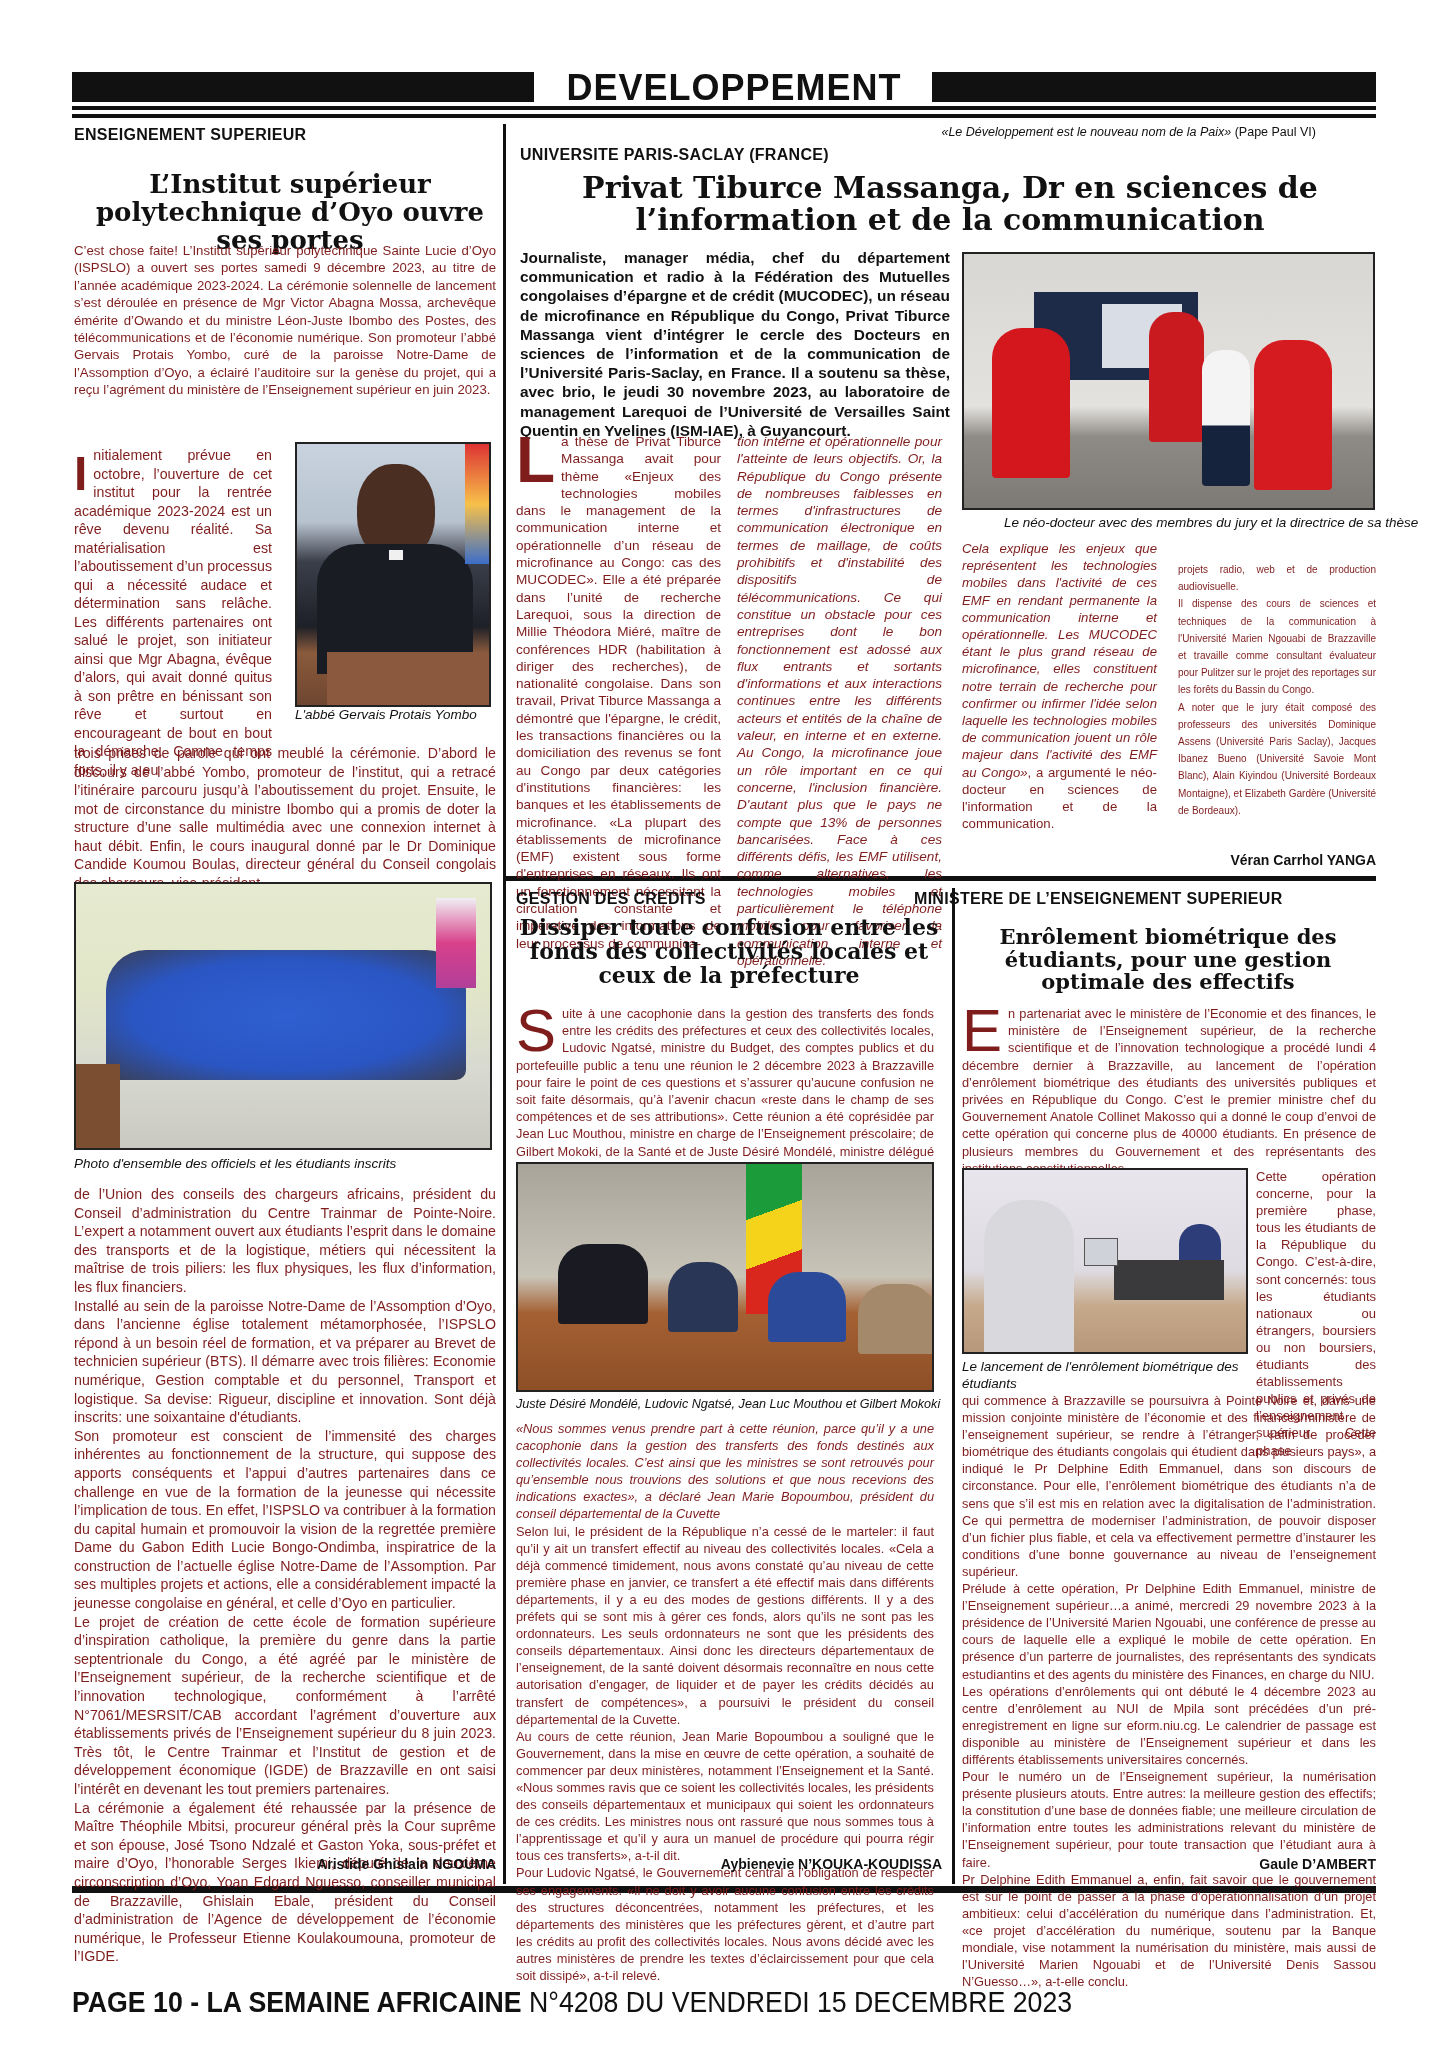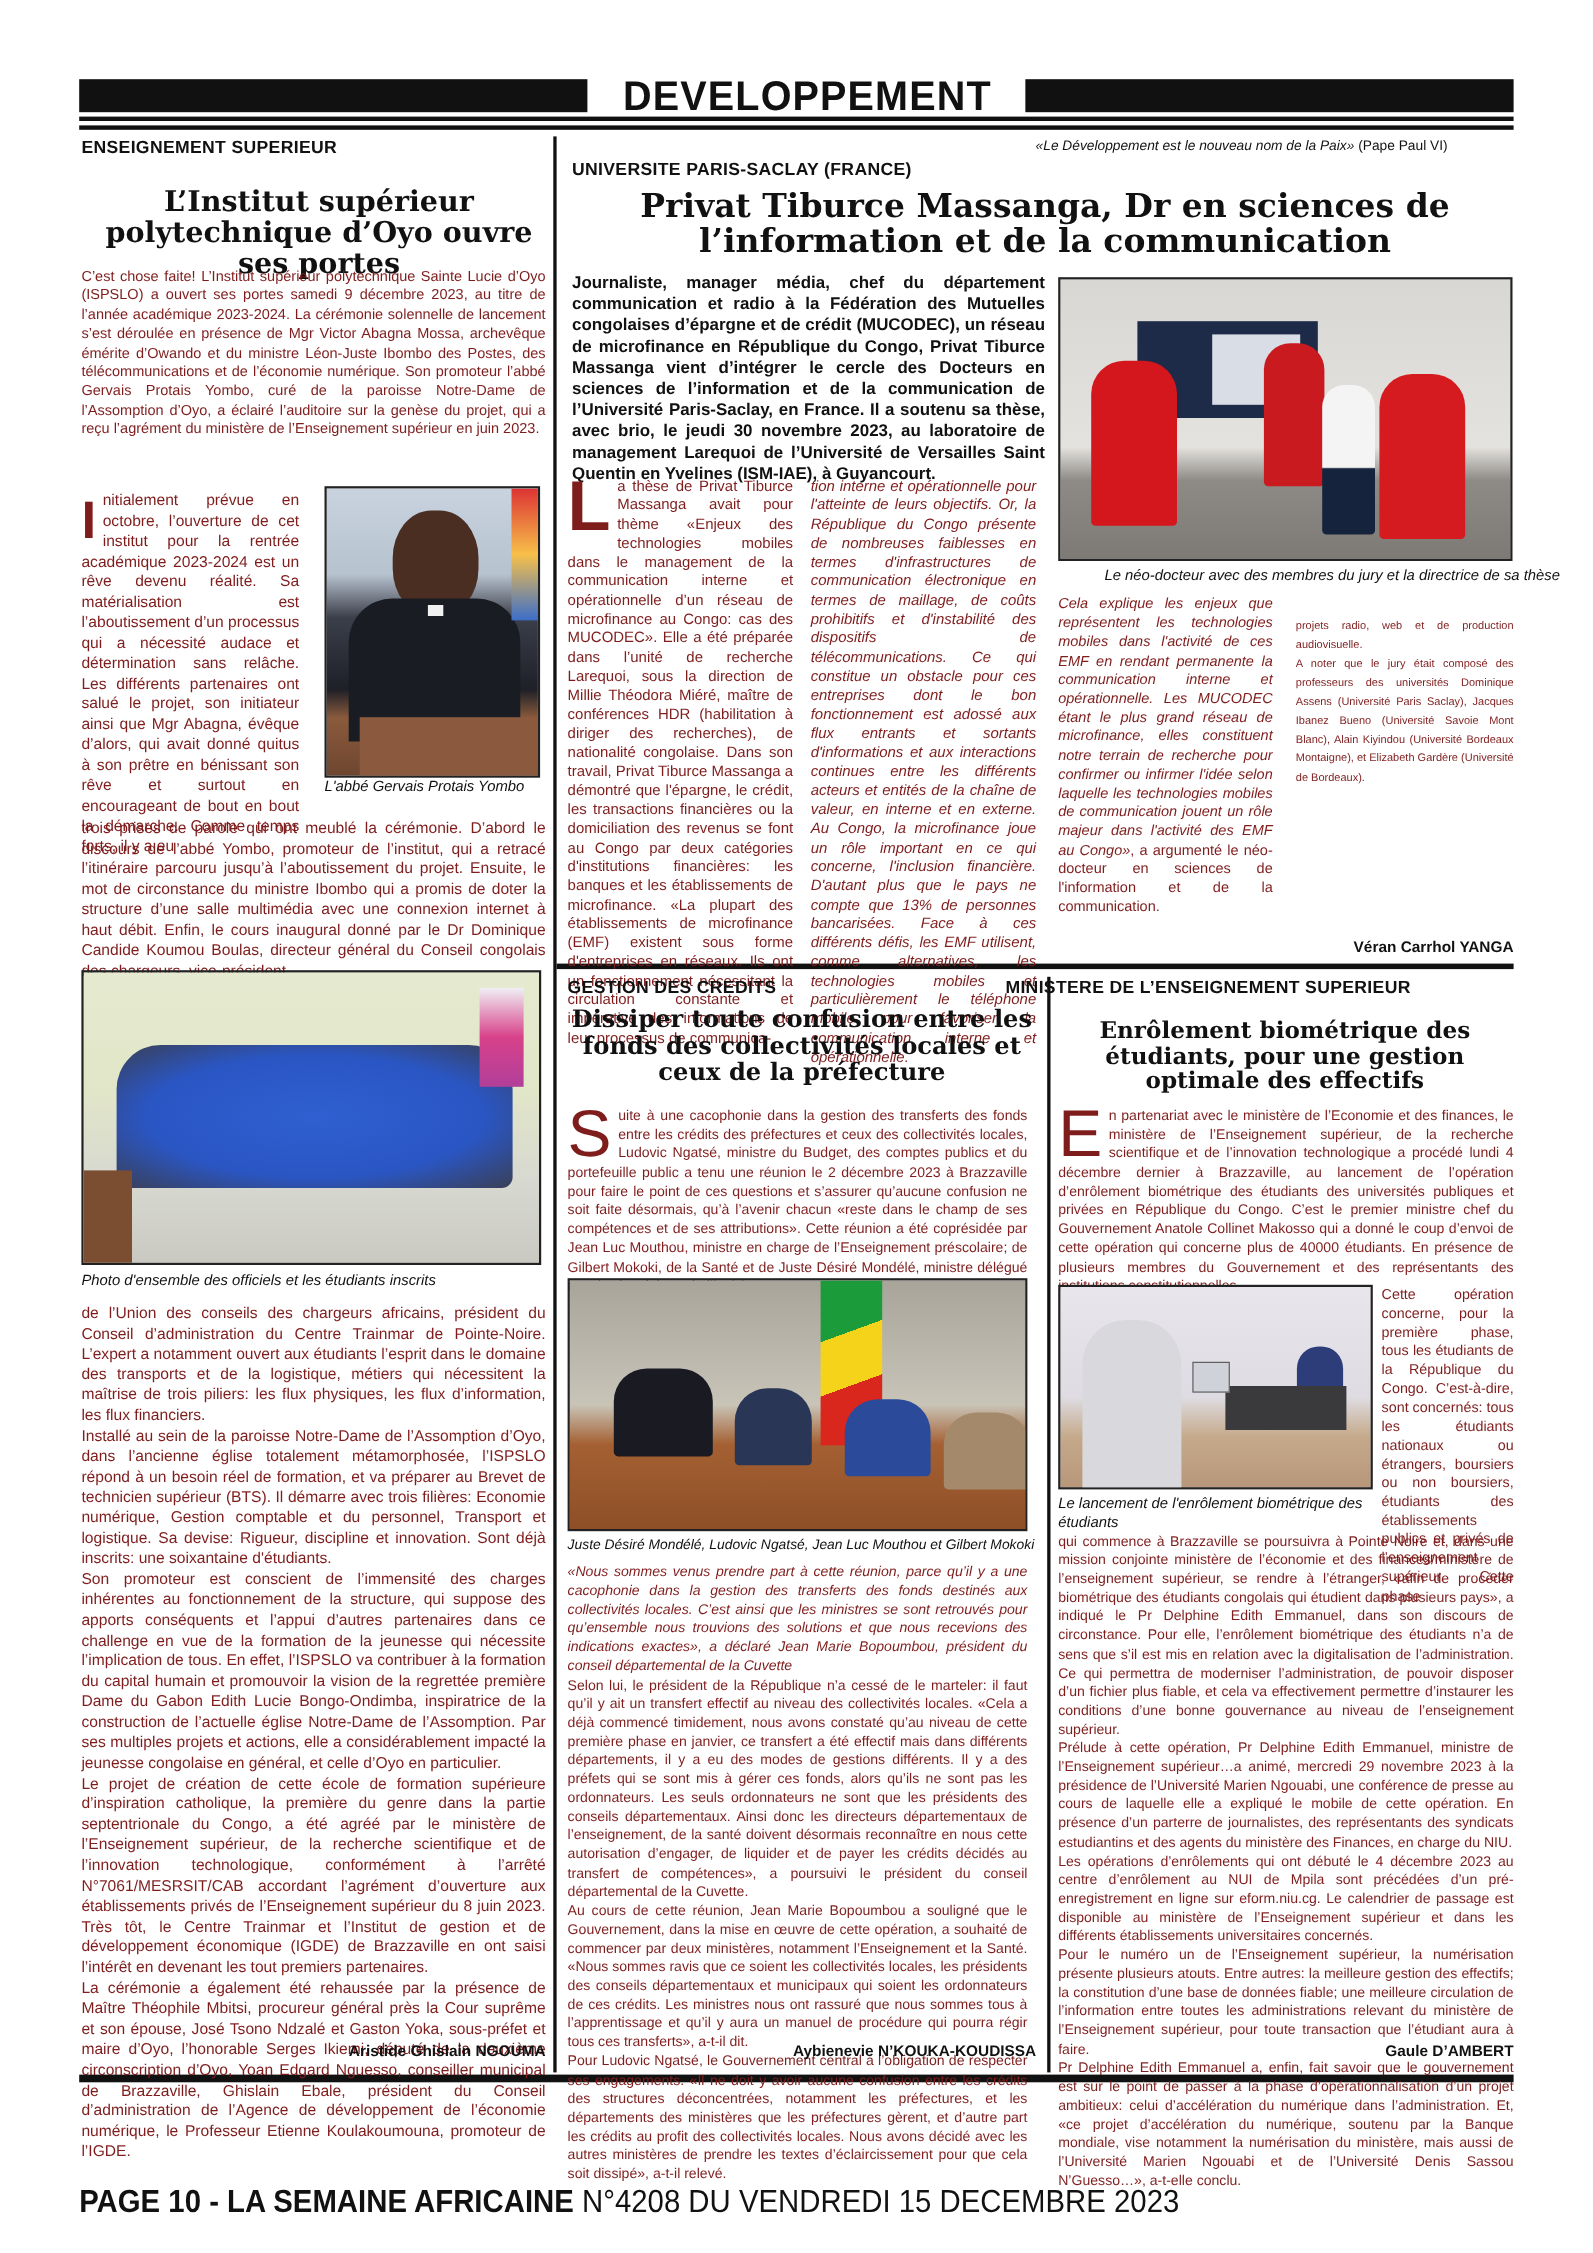--- a/index.html
+++ b/index.html
@@ -95,20 +95,21 @@
   <div style="position:absolute;left:238px;top:96px;width:48px;height:136px;border-radius:20px 20px 4px 4px;background:linear-gradient(180deg,#f4f4f4 0%,#f4f4f4 55%,#16233c 56%)"></div>
   <div style="position:absolute;left:290px;top:86px;width:78px;height:150px;border-radius:30px 30px 4px 4px;background:#d51b1f"></div>
 </div>
 <div class="cap" style="left:1004px;top:514px;width:418px">Le néo-docteur avec des membres du jury et la directrice de sa thèse</div>
 
 <div class="txt" style="left:962px;top:540px;width:195px;font-size:13.2px;line-height:17.2px">
   <i>Cela explique les enjeux que représentent les technologies mobiles dans l'activité de ces EMF en rendant permanente la communication interne et opérationnelle. Les MUCODEC étant le plus grand réseau de microfinance, elles constituent notre terrain de recherche pour confirmer ou infirmer l'idée selon laquelle les technologies mobiles de communication jouent un rôle majeur dans l'activité des EMF au Congo»</i><span>, a argumenté le néo-docteur en sciences de l'information et de la communication.</span>
 </div>
 <div class="txt" style="left:1178px;top:561px;width:198px;font-size:10px;line-height:17.2px">
   <p>projets radio, web et de production audiovisuelle.</p>
+  <p>Il dispense des cours de sciences et techniques de la communication à l'Université Marien Ngouabi de Brazzaville et travaille comme consultant évaluateur pour Pulitzer sur le projet des reportages sur les forêts du Bassin du Congo.</p>
   <p>A noter que le jury était composé des professeurs des universités Dominique Assens (Université Paris Saclay), Jacques Ibanez Bueno (Université Savoie Mont Blanc), Alain Kiyindou (Université Bordeaux Montaigne), et Elizabeth Gardère (Université de Bordeaux).</p>
 </div>
 <div class="sig" style="left:1178px;top:852px;width:198px">Véran Carrhol YANGA</div>
 
 <div class="rubric" style="left:516px;top:890px">GESTION DES CREDITS</div>
 <div class="headline" style="left:514px;top:916px;width:430px;font-size:22px">Dissiper toute confusion entre les fonds des collectivités locales et ceux de la préfecture</div>
 <div class="txt" style="left:516px;top:1005px;width:418px;font-size:12.8px;line-height:17.2px">
   <span class="drop" style="font-size:60px;line-height:48px">S</span><span>uite à une cacophonie dans la gestion des transferts des fonds entre les crédits des préfectures et ceux des collectivités locales, Ludovic Ngatsé, ministre du Budget, des comptes publics et du portefeuille public a tenu une réunion le 2 décembre 2023 à Brazzaville pour faire le point de ces questions et s’assurer qu’aucune confusion ne soit faite désormais, qu’à l’avenir chacun «reste dans le champ de ses compétences et de ses attributions». Cette réunion a été coprésidée par Jean Luc Mouthou, ministre en charge de l’Enseignement préscolaire; de Gilbert Mokoki, de la Santé et de Juste Désiré Mondélé, ministre délégué auprès du ministre de l’Intérieur.</span>
 </div>
 <div class="photo" style="left:516px;top:1162px;width:418px;height:230px;background:linear-gradient(180deg,#a9a49a 0%,#c9c4b8 50%,#a46032 66%,#8e4f27 100%)">

